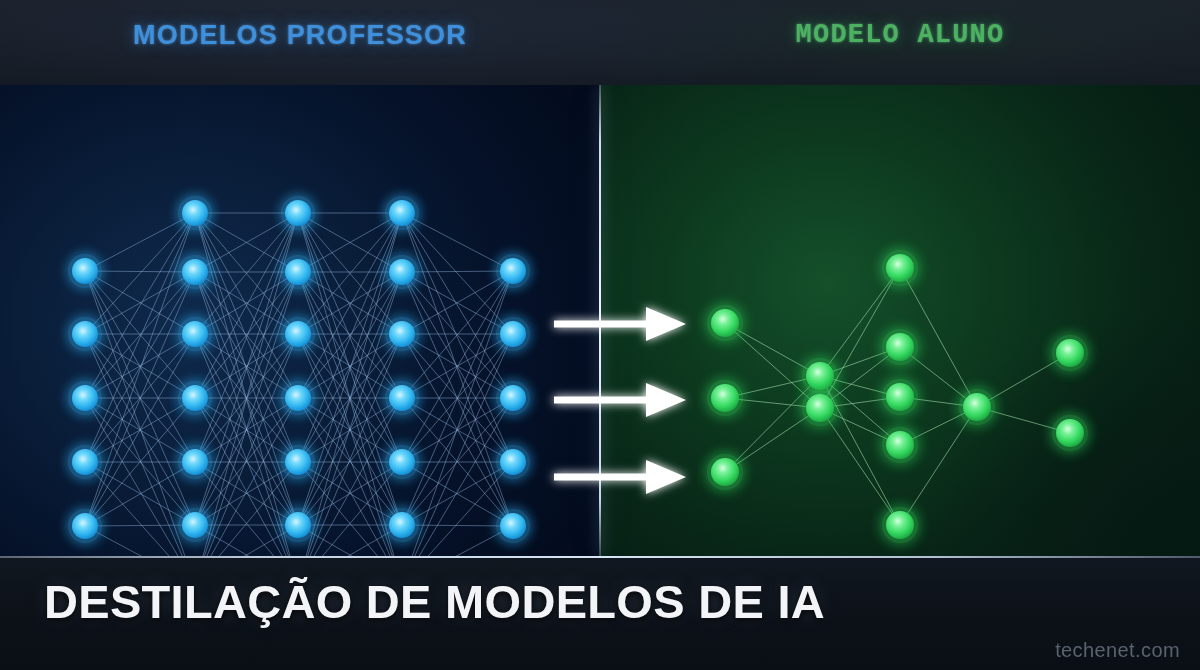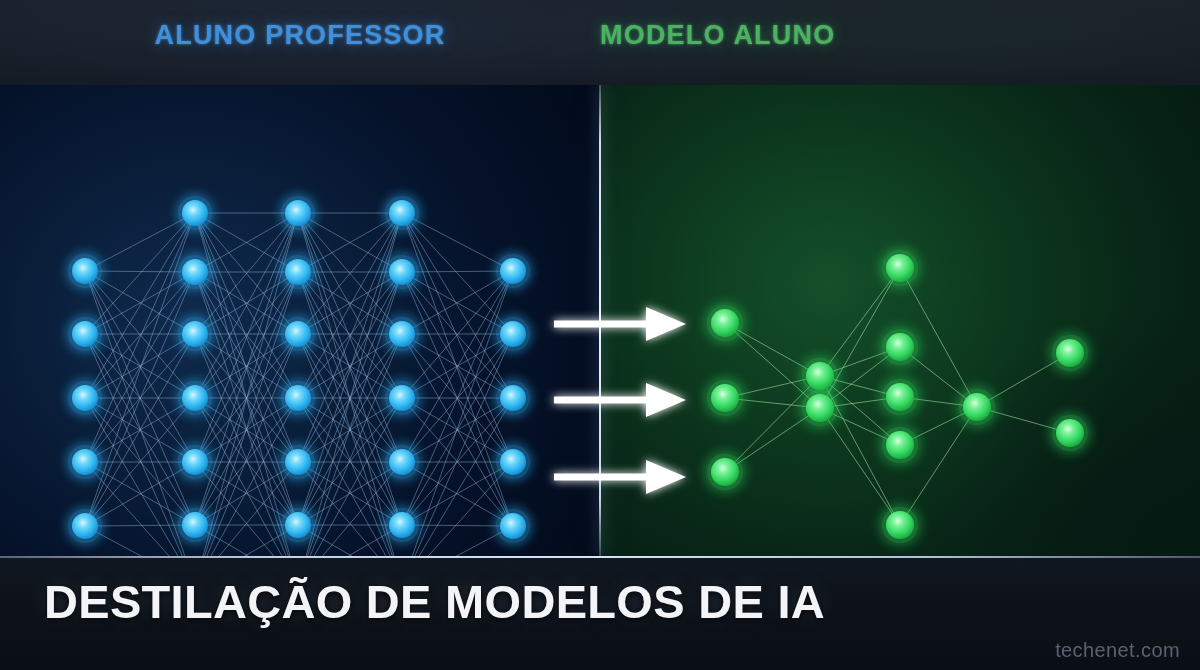--- a/index.html
+++ b/index.html
@@ -43,23 +43,24 @@
     white-space: nowrap;
   }
   #label-teacher {
     left: 0; width: 600px;
     text-align: center;
     color: #3f90dc;
     text-shadow: 0 0 14px rgba(50,130,210,.55), 0 0 3px rgba(110,180,240,.6);
   }
   #label-student {
     left: 600px; width: 600px;
-    text-align: left;
+    text-align: center;
     color: #4db162;
     text-shadow: 0 0 14px rgba(50,190,90,.45), 0 0 3px rgba(120,225,150,.55);
+    font-family: Liberation Mono, monospace;
   }
 
   
   #panel {
     position: absolute;
     left: 0; top: 85px;
     width: 1200px; height: 471px;
     overflow: hidden;
   }
   #panel-left {
@@ -135,21 +136,21 @@
     text-align: center;
   }
 </style>
 </head>
 <body>
 
 <div id="stage">
 
   <div id="header-bar">
     <div class="hdr-sheen"></div>
-    <div class="hdr-label" id="label-teacher">ALUNO PROFESSOR</div>
+    <div class="hdr-label" id="label-teacher">MODELOS PROFESSOR</div>
     <div class="hdr-label" id="label-student">MODELO ALUNO</div>
   </div>
 
   <div id="panel">
     <div id="panel-left"></div>
     <div id="panel-right">
       <div class="green-corner"></div>
     </div>
 
     <svg class="net net-left" id="svg-teacher" viewBox="0 0 600 471" xmlns="http://www.w3.org/2000/svg" aria-hidden="true">

